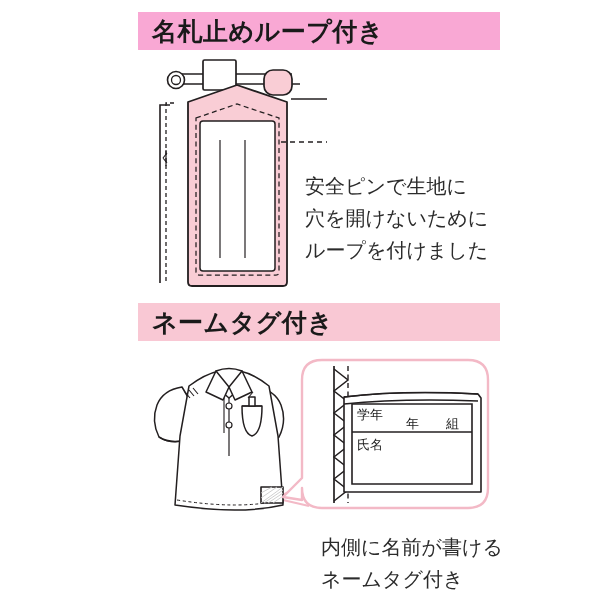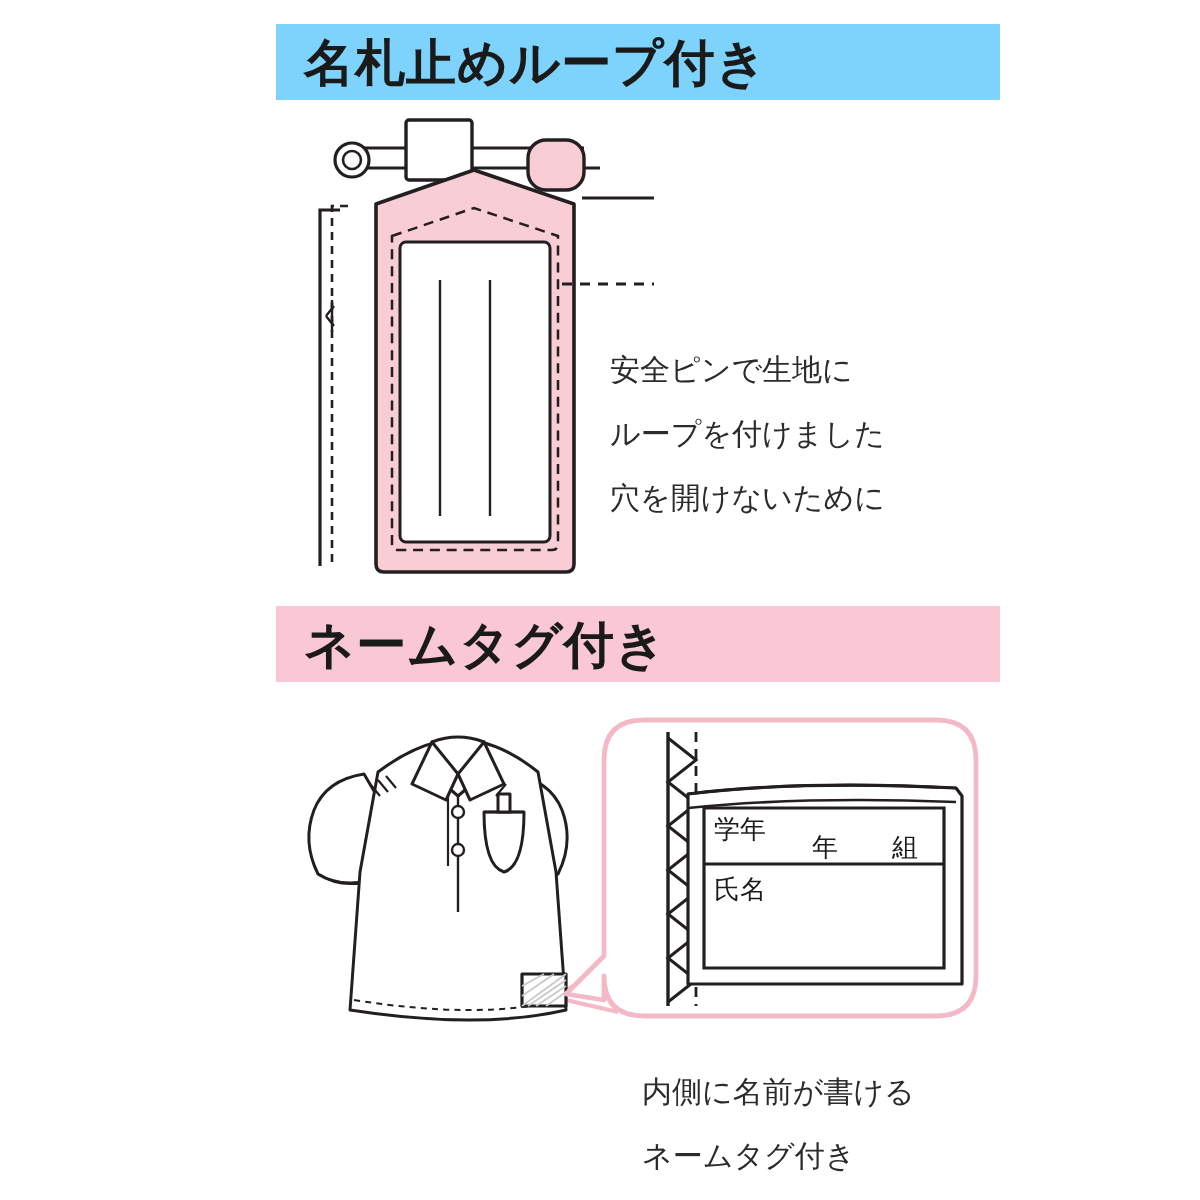--- a/index.html
+++ b/index.html
@@ -18,30 +18,30 @@
     position:absolute;
     display:flex;align-items:center;
     box-sizing:border-box;
   }
   .band .band-text{
     font-weight:bold;
     color:#1a1a1a;
     letter-spacing:0.5px;
     white-space:nowrap;
   }
-  #band1{left:138px;top:12px;width:362px;height:38px;background:#7dd3fc;}
+  #band1{left:138px;top:12px;width:362px;height:38px;background:#f9a8d4;}
   #band1 .band-text{font-size:25px;padding-left:14px;}
   #band2{left:138px;top:303px;width:362px;height:38px;background:#f9c8d4;}
   #band2 .band-text{font-size:25px;padding-left:14px;}
 
   
   .body-text{
     position:absolute;
     color:#2b2b2b;
-    font-size:15px;
+    font-size:20px;
     line-height:32px;
     white-space:nowrap;
   }
   #text1{left:305px;top:170px;}
   #text2{left:321px;top:531px;}
 
   
   svg.illus{position:absolute;left:0;top:0;width:600px;height:600px;overflow:visible;}
   svg.illus *{vector-effect:non-scaling-stroke;}
 </style>
@@ -89,22 +89,22 @@
       <path d="M220 140 L220 258" stroke="#231f20" stroke-width="1.2" fill="none"></path>
       <path d="M245 140 L245 258" stroke="#231f20" stroke-width="1.2" fill="none"></path>
     </g>
 
     <path d="M291 99 L327 99" stroke="#231f20" stroke-width="1.6" fill="none"></path>
     <path d="M281 142 L327 142" stroke="#231f20" stroke-width="1.5" fill="none" stroke-dasharray="5 4"></path>
   </svg>
 
   <div class="body-text" id="text1">
     <div>安全ピンで生地に</div>
+    <div>穴を開けないために</div>
     <div>ループを付けました</div>
-    <div>穴を開けないために</div>
   </div>
 
   <div class="band" id="band2">
     <span class="band-text">ネームタグ付き</span>
   </div>
 
   <svg class="illus" id="illus2" viewBox="0 0 600 600">
 
     <g>
       <path d="M283 495 L309 481" stroke="#f3b9c6" stroke-width="2" fill="none"></path>

